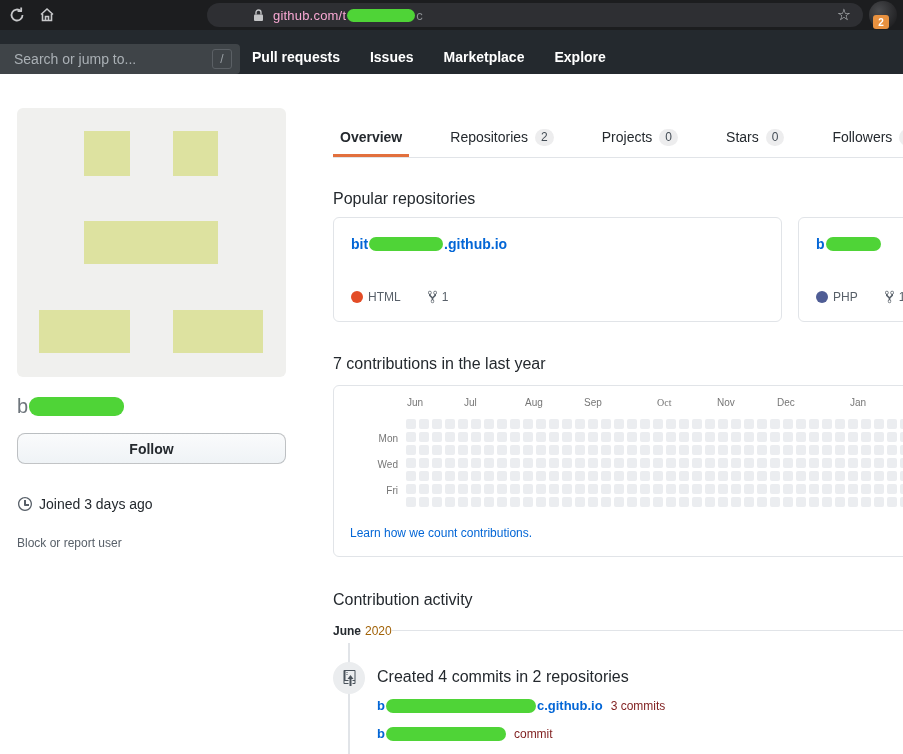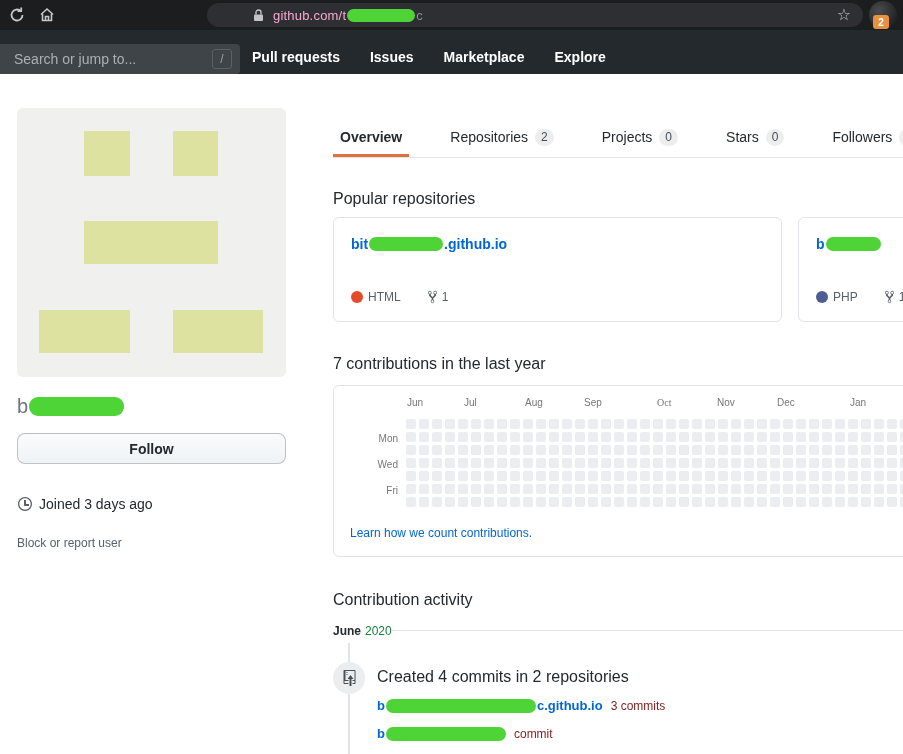--- a/index.html
+++ b/index.html
@@ -76,21 +76,21 @@
               border-radius:6px;box-sizing:border-box;background:#fff;}
   .month-label{position:absolute;top:11px;font-size:10px;color:#767676;}
   .day-label{position:absolute;width:60px;text-align:right;font-size:10px;color:#767676;}
   .cg-grid{position:absolute;left:72px;top:33px;display:flex;gap:3px;}
   .cg-col{display:flex;flex-direction:column;gap:3px;}
   .cg-sq{width:10px;height:10px;border-radius:2px;background:var(--graph_square);}
   .learn-link{position:absolute;left:16px;top:140px;font-size:12px;color:var(--link_blue);cursor:pointer;}
 
   
   .june-row{position:absolute;left:333px;top:624px;font-size:12px;color:#24292e;}
-  .june-row .yr{color:#15803d;font-weight:400;margin-left:4px;margin-top:8px;}
+  .june-row .yr{color:#a16207;font-weight:400;margin-left:4px;margin-top:8px;}
   .june-line{position:absolute;left:392px;top:630px;width:511px;height:1px;background:#e1e4e8;}
   .tl-line{position:absolute;left:348px;top:643px;width:2px;height:111px;background:#e1e4e8;}
   .tl-icon{position:absolute;left:333px;top:662px;width:32px;height:32px;border-radius:50%;
            background:#ebedef;display:flex;align-items:center;justify-content:center;color:#49525b;}
   .commit-summary{position:absolute;left:377px;top:668px;font-size:16px;color:#24292e;}
   .commit-row{position:absolute;left:377px;display:flex;align-items:center;font-size:13px;}
   .commit-row .lnk{color:var(--link_blue);font-weight:bold;display:flex;align-items:center;cursor:pointer;}
   .commit-row .cnt{margin-left:8px;font-size:12px;color:#7f1d1d;}
 </style>
 </head>

